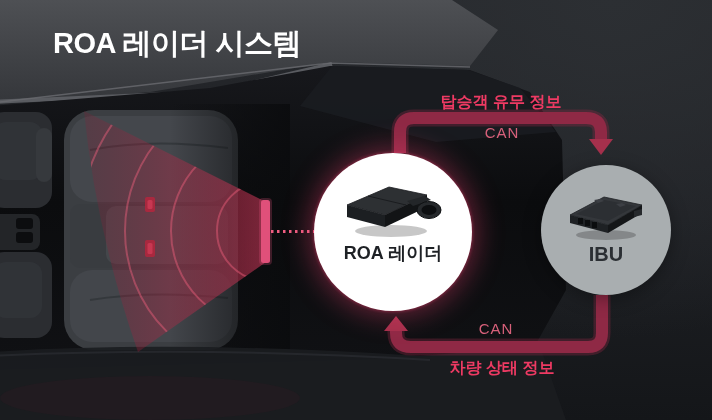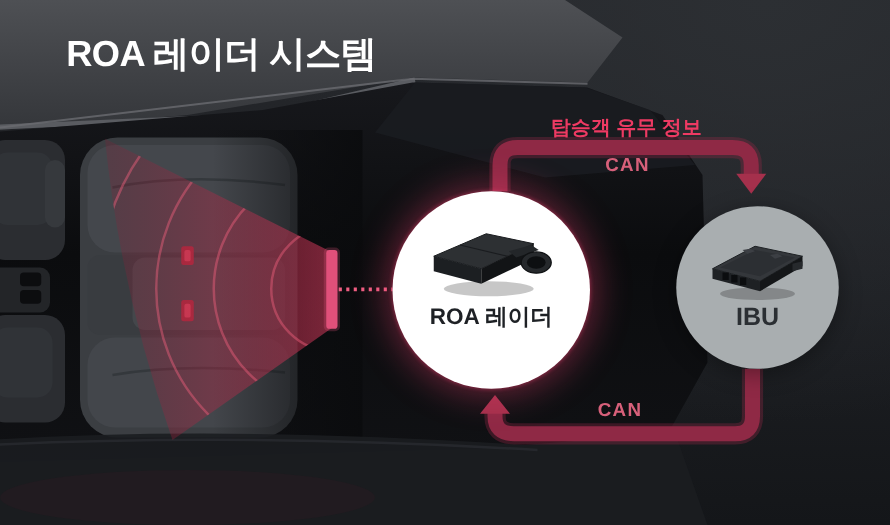--- a/index.html
+++ b/index.html
@@ -18,21 +18,21 @@
     font-size:29px;font-weight:700;letter-spacing:-0.5px;color:#ffffff;
   }
   .flow-label{
     position:absolute;z-index:5;transform:translateX(-50%);
     font-size:16px;font-weight:700;color:#ee3a63;white-space:nowrap;
   }
   .flow-label.top{left:501px;top:92px;}
   .flow-label.bottom{left:502px;top:358px;}
   .can-label{
     position:absolute;z-index:5;transform:translateX(-50%);
-    font-size:15px;font-weight:700;color:#d7607a;white-space:nowrap;letter-spacing:1px;
+    font-size:15px;font-weight:400;color:#d7607a;white-space:nowrap;letter-spacing:1px;
   }
   .can-label.top{left:502px;top:124px;}
   .can-label.bottom{left:496px;top:320px;}
   .node{
     position:absolute;border-radius:50%;z-index:3;
   }
   .node.radar{
     left:314px;top:153px;width:158px;height:158px;background:#ffffff;
     box-shadow:0 0 26px 6px rgba(233,64,110,.38),0 0 3px 1px rgba(233,64,110,.35);
   }
@@ -148,20 +148,21 @@
       <path d="M 602 295 L 602 333 Q 602 347 588 347 L 411 347 Q 396 347 396 333 L 396 329" fill="none" stroke="#8f2945" stroke-width="12"></path>
       <polygon points="384,331 408,331 396,316" fill="#a5304c"></polygon>
     </g>
   </svg>
 
   <h1 class="page-title">ROA 레이더 시스템</h1>
 
   <div class="flow-label top">탑승객 유무 정보</div>
   <div class="can-label top">CAN</div>
   <div class="can-label bottom">CAN</div>
+  <div class="flow-label bottom">차량 상태 정보</div>
 
   <div class="node ibu">
     <svg class="device" width="84" height="56" viewBox="0 0 84 56" aria-hidden="true">
       <ellipse cx="42" cy="48" rx="30" ry="5" fill="rgba(0,0,0,0.22)"></ellipse>
       <polygon points="6,28 40,10 78,18 44,38" fill="#34373b" stroke="#1e2124" stroke-width="0.8"></polygon>
       <polygon points="12,27 40,13 72,19 44,34" fill="#2c2f33"></polygon>
       <polygon points="30,13 36,12 40,14 34,16" fill="#3c3f44"></polygon>
       <polygon points="52,17 58,16 62,18 56,20" fill="#3c3f44"></polygon>
       <polygon points="6,28 44,38 44,46 6,36" fill="#1e2124"></polygon>
       <polygon points="44,38 78,18 78,26 44,46" fill="#141618"></polygon>

